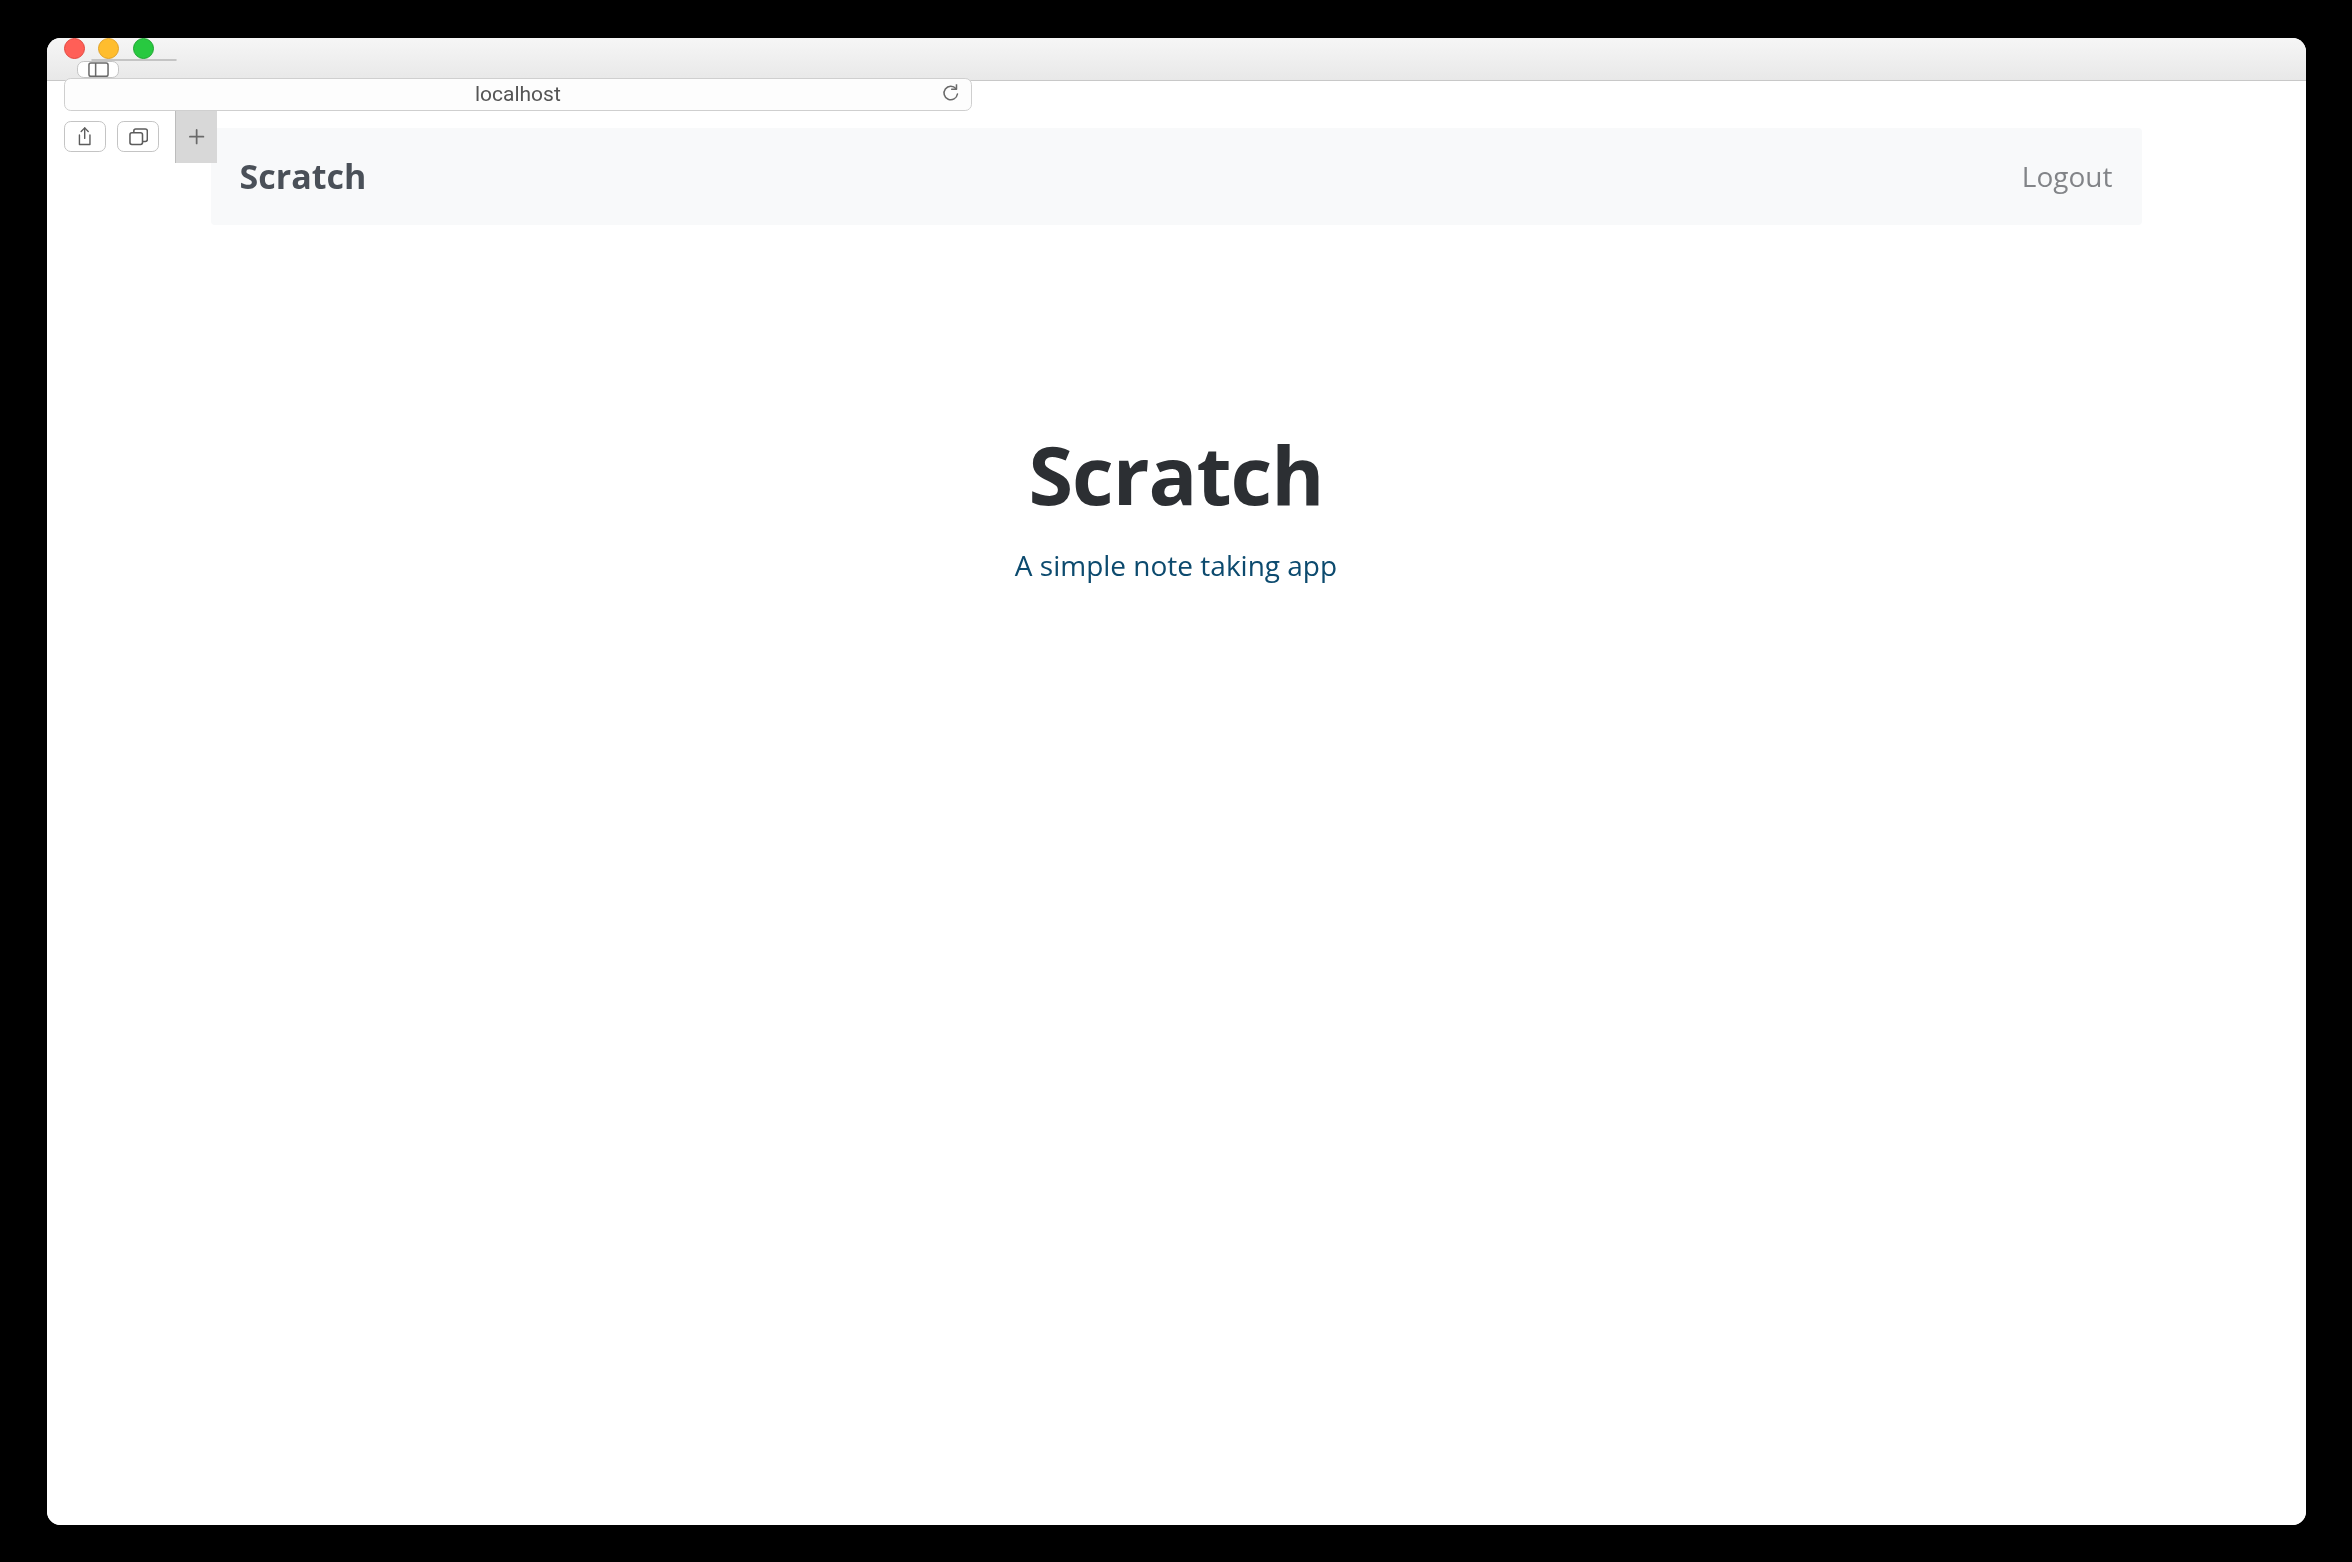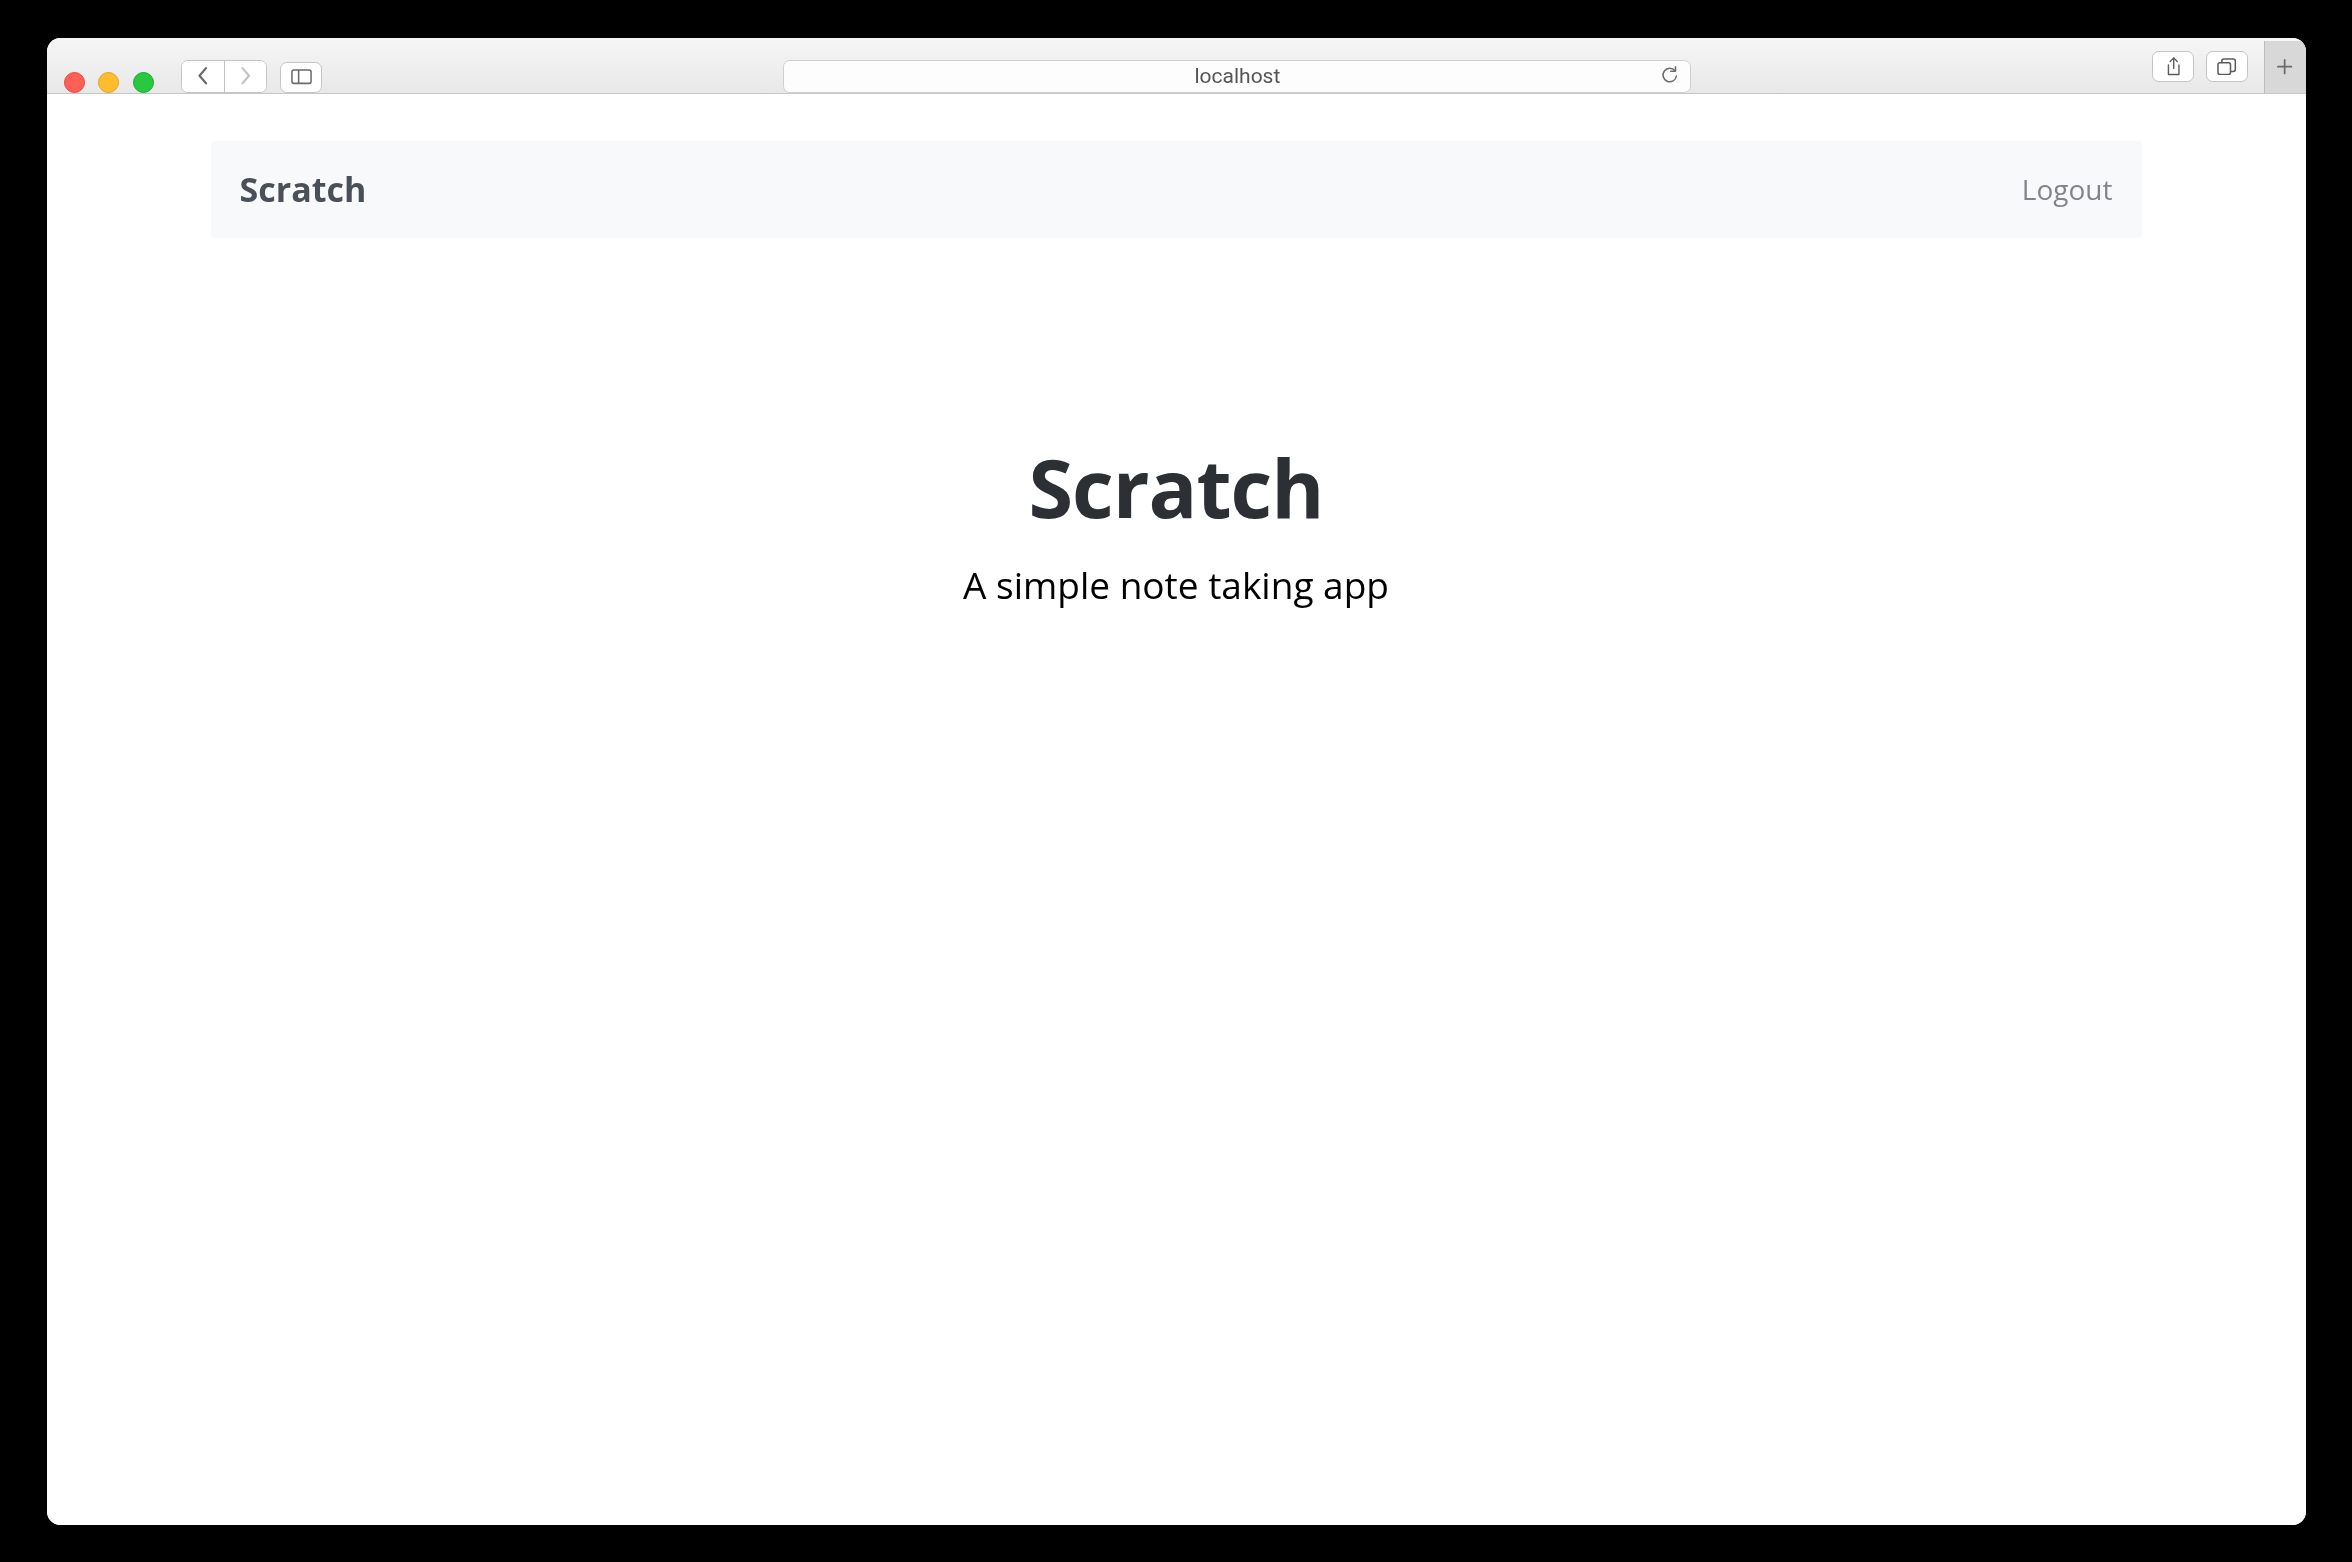--- a/index.html
+++ b/index.html
@@ -20,27 +20,28 @@
       width: 2259px;
       height: 1487px;
       background: #fff;
       border-radius: 13.5px;
       overflow: hidden;
       box-shadow: 0 29px 77px rgba(0,0,0,0.5);
       display: flex;
       flex-direction: column;
     }
     .titlebar {
-      height: 56px;
+      height: 43px;
       background: linear-gradient(#f6f6f6, #e8e8e8);
       border-bottom: 1px solid #c8c8c8;
       display: flex;
-      align-items: flex-end;
+      align-items: flex-start;
       padding: 0 17.4px;
       position: relative;
+      flex-direction: column;
     }
     .traffic-lights {
       display: flex;
       gap: 13.5px;
       align-items: center;
     }
     .traffic-light {
       width: 21px;
       height: 21px;
       border-radius: 50%;
@@ -168,22 +169,22 @@
     }
     .hero-title {
       font-size: 81px;
       font-weight: 700;
       color: #2c2f33;
       font-family: "Open Sans", -apple-system, sans-serif;
       letter-spacing: -1px;
     }
     .hero-sub {
       margin-top: 17.4px;
-      font-size: 37px;
-      color: #000000;
+      font-size: 28px;
+      color: #0c4a6e;
       font-family: "Open Sans", -apple-system, sans-serif;
     }
     svg { display: block; }
   </style>
 </head>
 <body>
 
 <div class="window">
   <div class="titlebar">
     <div class="traffic-lights">

